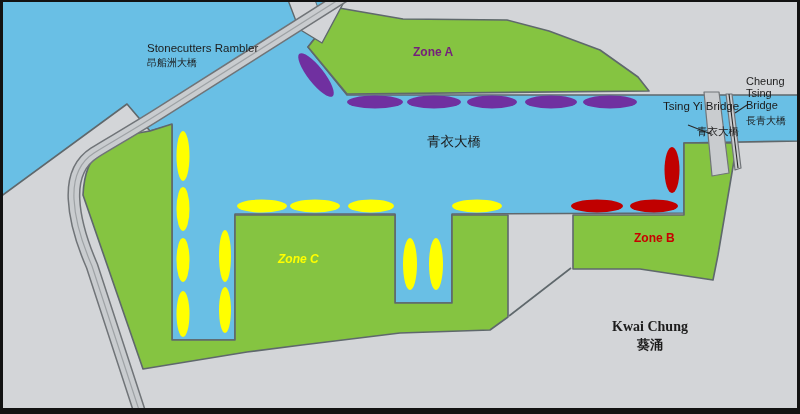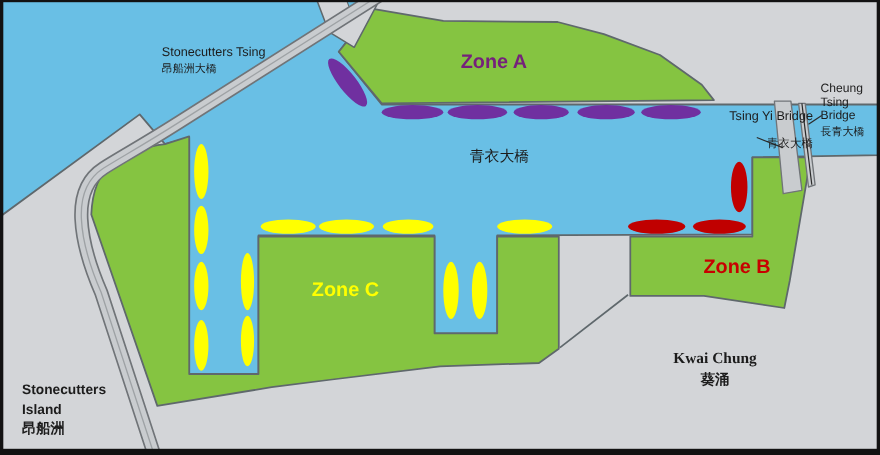--- a/index.html
+++ b/index.html
@@ -20,24 +20,24 @@
   .road-mid{fill:none;stroke:#9ea2a5;stroke-width:1.2;}
   .bridge-band{fill:var(--c-road-fill,#c9cccf);stroke:var(--c-road-casing,#707478);stroke-width:1.2;stroke-linejoin:round;}
   .leader{fill:none;stroke:#2a2a2a;stroke-width:1.1;}
   .frame{fill:#121212;}
   .berth{stroke:none;}
   .berth-purple{fill:var(--c-berth-purple,#7030a0);}
   .berth-yellow{fill:var(--c-berth-yellow,#ffff00);}
   .berth-red{fill:var(--c-berth-red,#c00000);}
   .lbl{position:absolute;white-space:nowrap;color:#1c1c1c;line-height:1.25;}
   .lbl .zh{display:block;}
-  .zone-label{font-weight:bold;font-size:18px;text-align:center;width:72px;}
+  .zone-label{font-weight:bold;font-size:12px;text-align:left;width:72px;}
   .zone-a-label{color:var(--c-zone-a-text,#75217b);}
   .zone-b-label{color:var(--c-zone-b-text,#c80000);}
-  .zone-c-label{color:var(--c-zone-c-text,#ffff00);}
+  .zone-c-label{color:var(--c-zone-c-text,#ffff00);font-style:italic;}
   .sm{font-size:11.5px;}
   .xs{font-size:10.5px;}
 </style>
 </head>
 <body>
 
 <div id="map-root">
   <svg id="map-svg" width="800" height="414" viewBox="0 0 800 414">
 
     <rect class="land-bg" x="0" y="0" width="800" height="414" fill="var(--c-land,#d3d5d8)"></rect>
@@ -95,21 +95,21 @@
         <ellipse cx="654" cy="206" rx="24" ry="6.5" class="berth berth-red"></ellipse>
       </g>
 
     <rect class="frame" x="0" y="0" width="3" height="414"></rect>
     <rect class="frame" x="0" y="0" width="800" height="2"></rect>
     <rect class="frame" x="797" y="0" width="3" height="414"></rect>
     <rect class="frame" x="0" y="408" width="800" height="6"></rect>
   </svg>
 
   <div class="lbl sm" style="left:147px;top:41px;">
-    <span>Stonecutters Tsing</span>
+    <span>Stonecutters Rambler</span>
     <span class="zh" style="font-size:10px;margin-top:2px;">昂船洲大橋</span>
   </div>
 
   <div class="lbl zone-label zone-a-label" style="left:413px;top:45px;">Zone A</div>
 
   <div class="lbl" style="left:427px;top:132px;font-size:12.5px;">
     <span class="zh" style="font-size:13.5px;margin-top:2px;">青衣大橋</span>
   </div>
 
   <div class="lbl sm" style="left:663px;top:99px;text-align:right;">
@@ -126,18 +126,13 @@
 
   <div class="lbl zone-label zone-b-label" style="left:634px;top:231px;">Zone B</div>
 
   <div class="lbl zone-label zone-c-label" style="left:278px;top:252px;">Zone C</div>
 
   <div class="lbl" style="left:600px;top:318px;width:100px;text-align:center;font-size:14px;font-weight:600;font-family:Liberation Serif, serif;">
     <span>Kwai Chung</span>
     <span class="zh" style="font-size:13px;margin-top:1px;">葵涌</span>
   </div>
 
-  <div class="lbl" style="left:20px;top:345px;font-size:12.5px;font-weight:600;line-height:18px;">
-    <span style="display:block;">Stonecutters</span>
-    <span style="display:block;">Island</span>
-    <span style="display:block;font-size:13px;">昂船洲</span>
-  </div>
 </div>
 
 </body></html>

